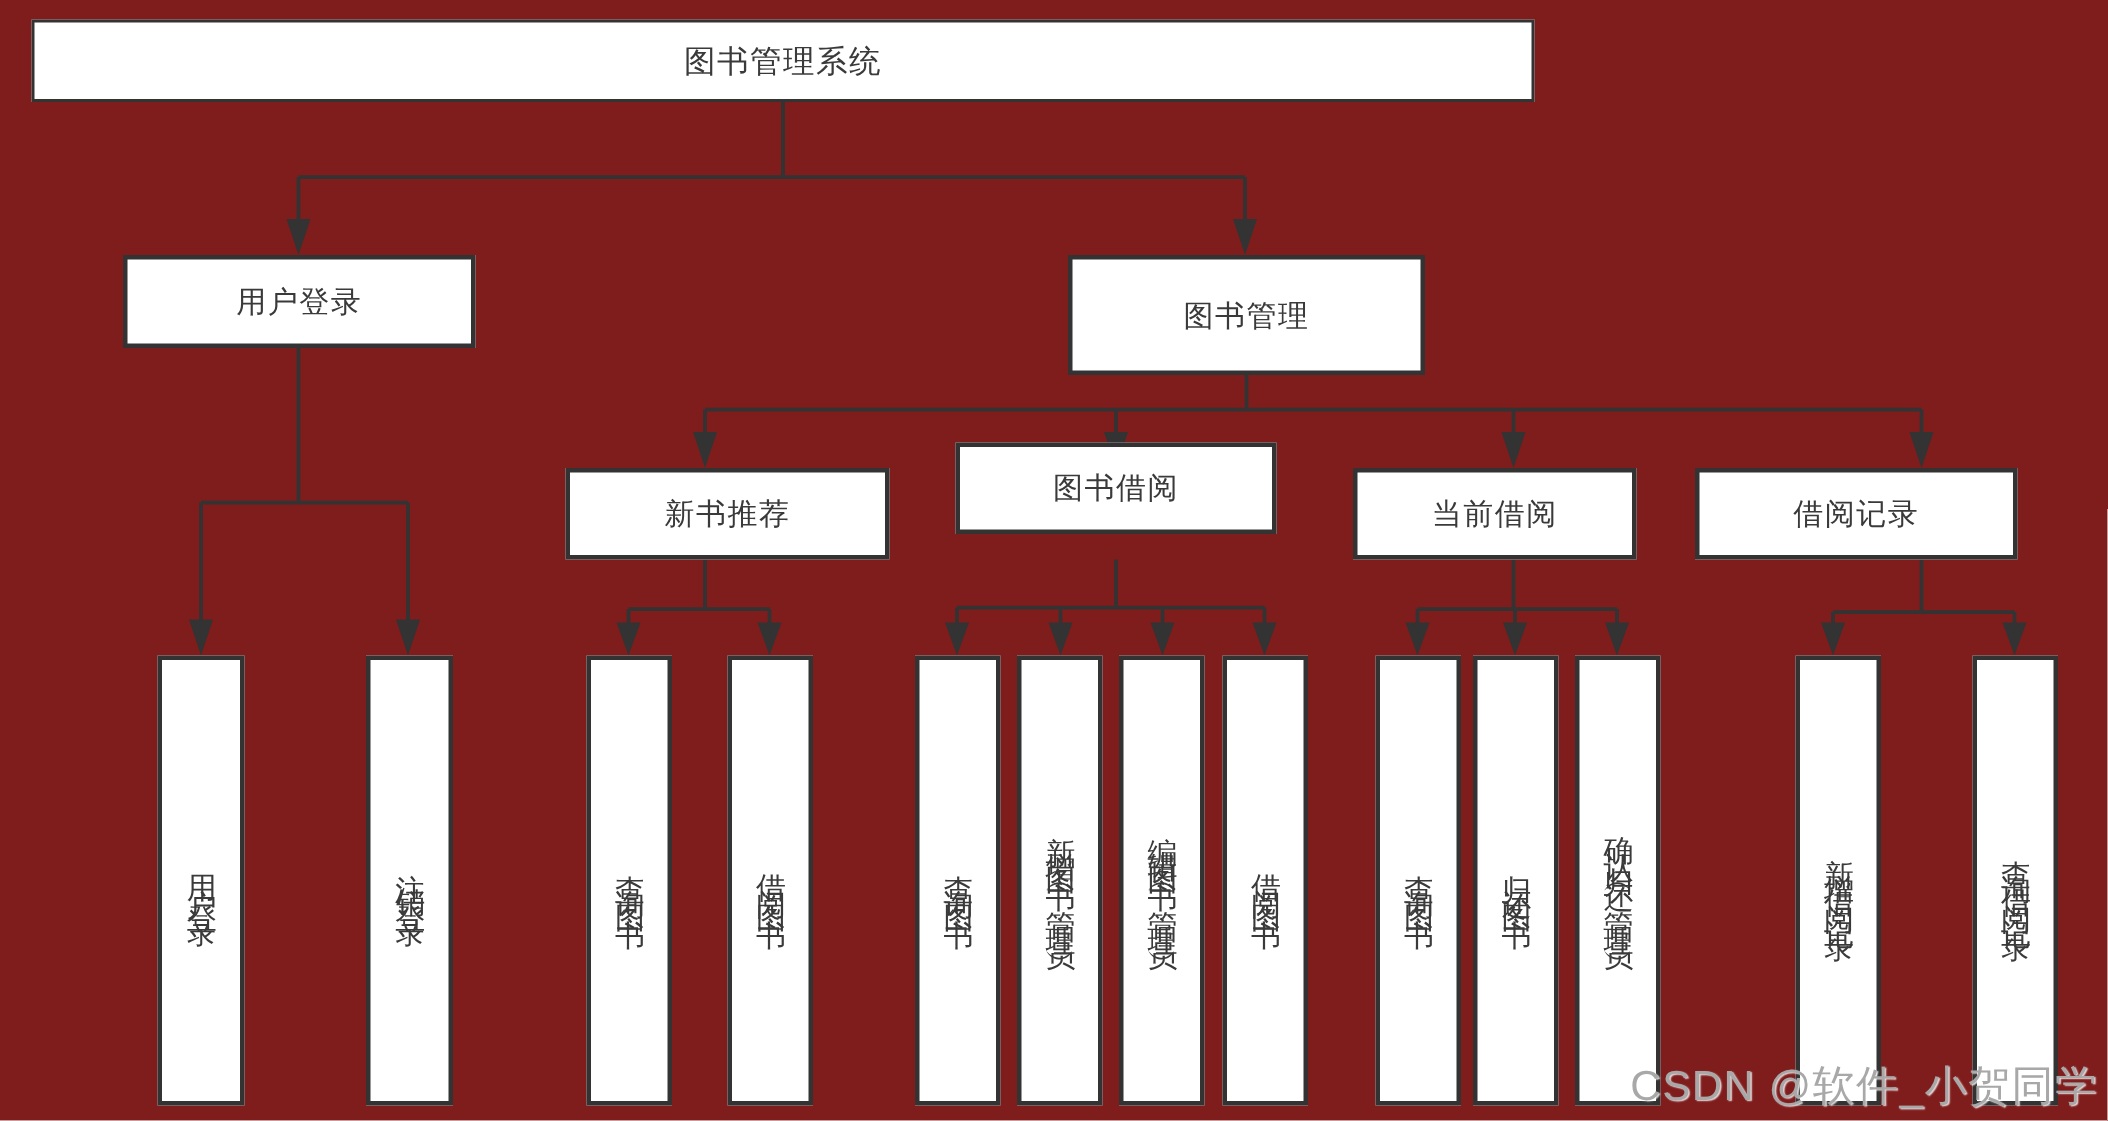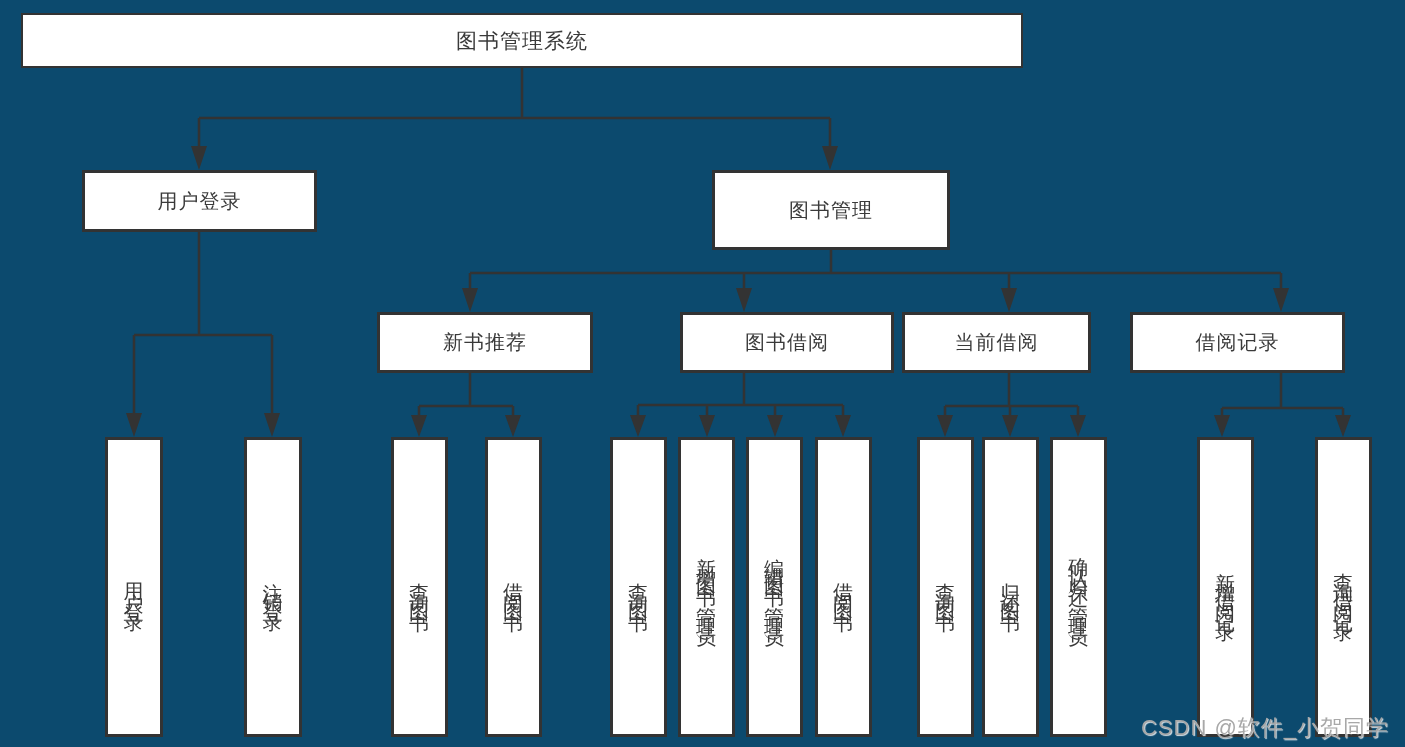--- a/index.html
+++ b/index.html
@@ -1,20 +1,20 @@
 <!DOCTYPE html>
 <html><head>
 <meta charset="utf-8">
 <style>
   html, body { margin: 0; padding: 0; background: #ffffff; }
   .canvas {
     position: relative;
     width: 1405px;
     height: 747px;
-    background: #0c4a6e;
+    background: #7f1d1d;
     font-family: "Liberation Sans", "DejaVu Sans", sans-serif;
     overflow: hidden;
     text-align: right;
   }
   .connectors {
     position: absolute;
     left: 0; top: 0;
     width: 1405px; height: 747px;
     z-index: 1;
   }
@@ -44,23 +44,23 @@
     color: #3a3a3a;
     font-size: 20px;
     writing-mode: vertical-rl;
     text-orientation: mixed;
     letter-spacing: 10px;
     line-height: 1;
     z-index: 2;
   }
   .watermark {
     position: absolute;
-    right: 16px;
+    right: 6px;
     bottom: 4px;
-    font-size: 22px;
+    font-size: 28px;
     color: #a8a8a8;
     letter-spacing: 1px;
     text-shadow: 1px 1px 1px rgba(255,255,255,0.85);
     z-index: 3;
   }
 </style>
 </head>
 <body>
 
 <div class="canvas">
@@ -111,21 +111,21 @@
       <polygon points="1335,415 1351,415 1343,437"></polygon>
     </g>
   </svg>
 
   <div class="node root" style="left:21px; top:13px; width:1002px; height:55px;">图书管理系统</div>
 
   <div class="node" style="left:82px; top:170px; width:235px; height:62px;">用户登录</div>
   <div class="node" style="left:712px; top:170px; width:238px; height:80px;">图书管理</div>
 
   <div class="node" style="left:377px; top:312px; width:216px; height:61px;">新书推荐</div>
-  <div class="node" style="left:637px; top:312px; width:214px; height:61px;margin-left:43px;">图书借阅</div>
+  <div class="node" style="left:637px; top:295px; width:214px; height:61px;">图书借阅</div>
   <div class="node" style="left:902px; top:312px; width:189px; height:61px;">当前借阅</div>
   <div class="node" style="left:1130px; top:312px; width:215px; height:61px;">借阅记录</div>
 
   <div class="vnode" style="left:105px; top:437px; width:58px; height:300px;">用户登录</div>
   <div class="vnode" style="left:244px; top:437px; width:58px; height:300px;">注销登录</div>
 
   <div class="vnode" style="left:391px; top:437px; width:57px; height:300px;">查询图书</div>
   <div class="vnode" style="left:485px; top:437px; width:57px; height:300px;">借阅图书</div>
 
   <div class="vnode" style="left:610px; top:437px; width:57px; height:300px;">查询图书</div>

